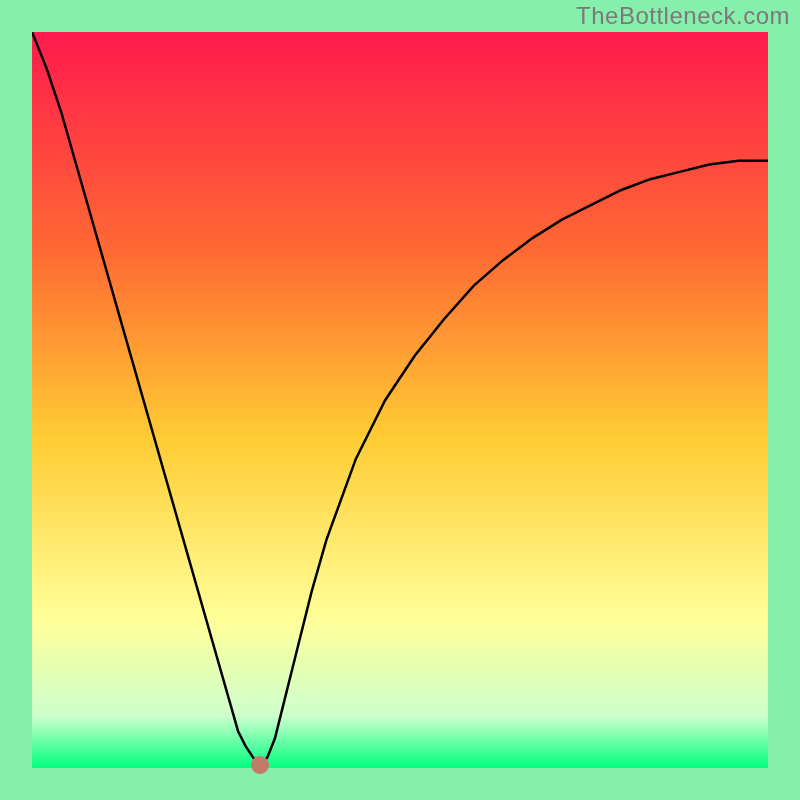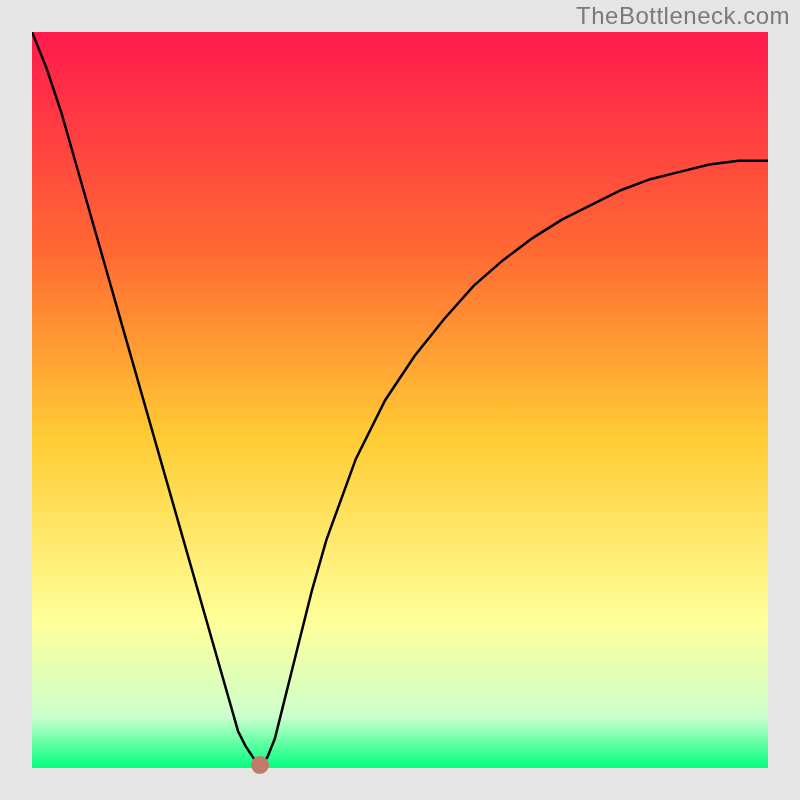--- a/index.html
+++ b/index.html
@@ -7,21 +7,21 @@
     padding: 0;
     width: 800px;
     height: 800px;
     background: #000;
     overflow: hidden;
   }
   .frame {
     position: relative;
     width: 800px;
     height: 800px;
-    background: #e5e5e5;
+    background: #86efac;
   }
   .watermark {
     position: absolute;
     top: 2px;
     right: 10px;
     color: #7a7a7a;
     font-family: Arial, Helvetica, sans-serif;
     font-size: 24px;
     font-weight: 500;
     letter-spacing: 0.5px;

